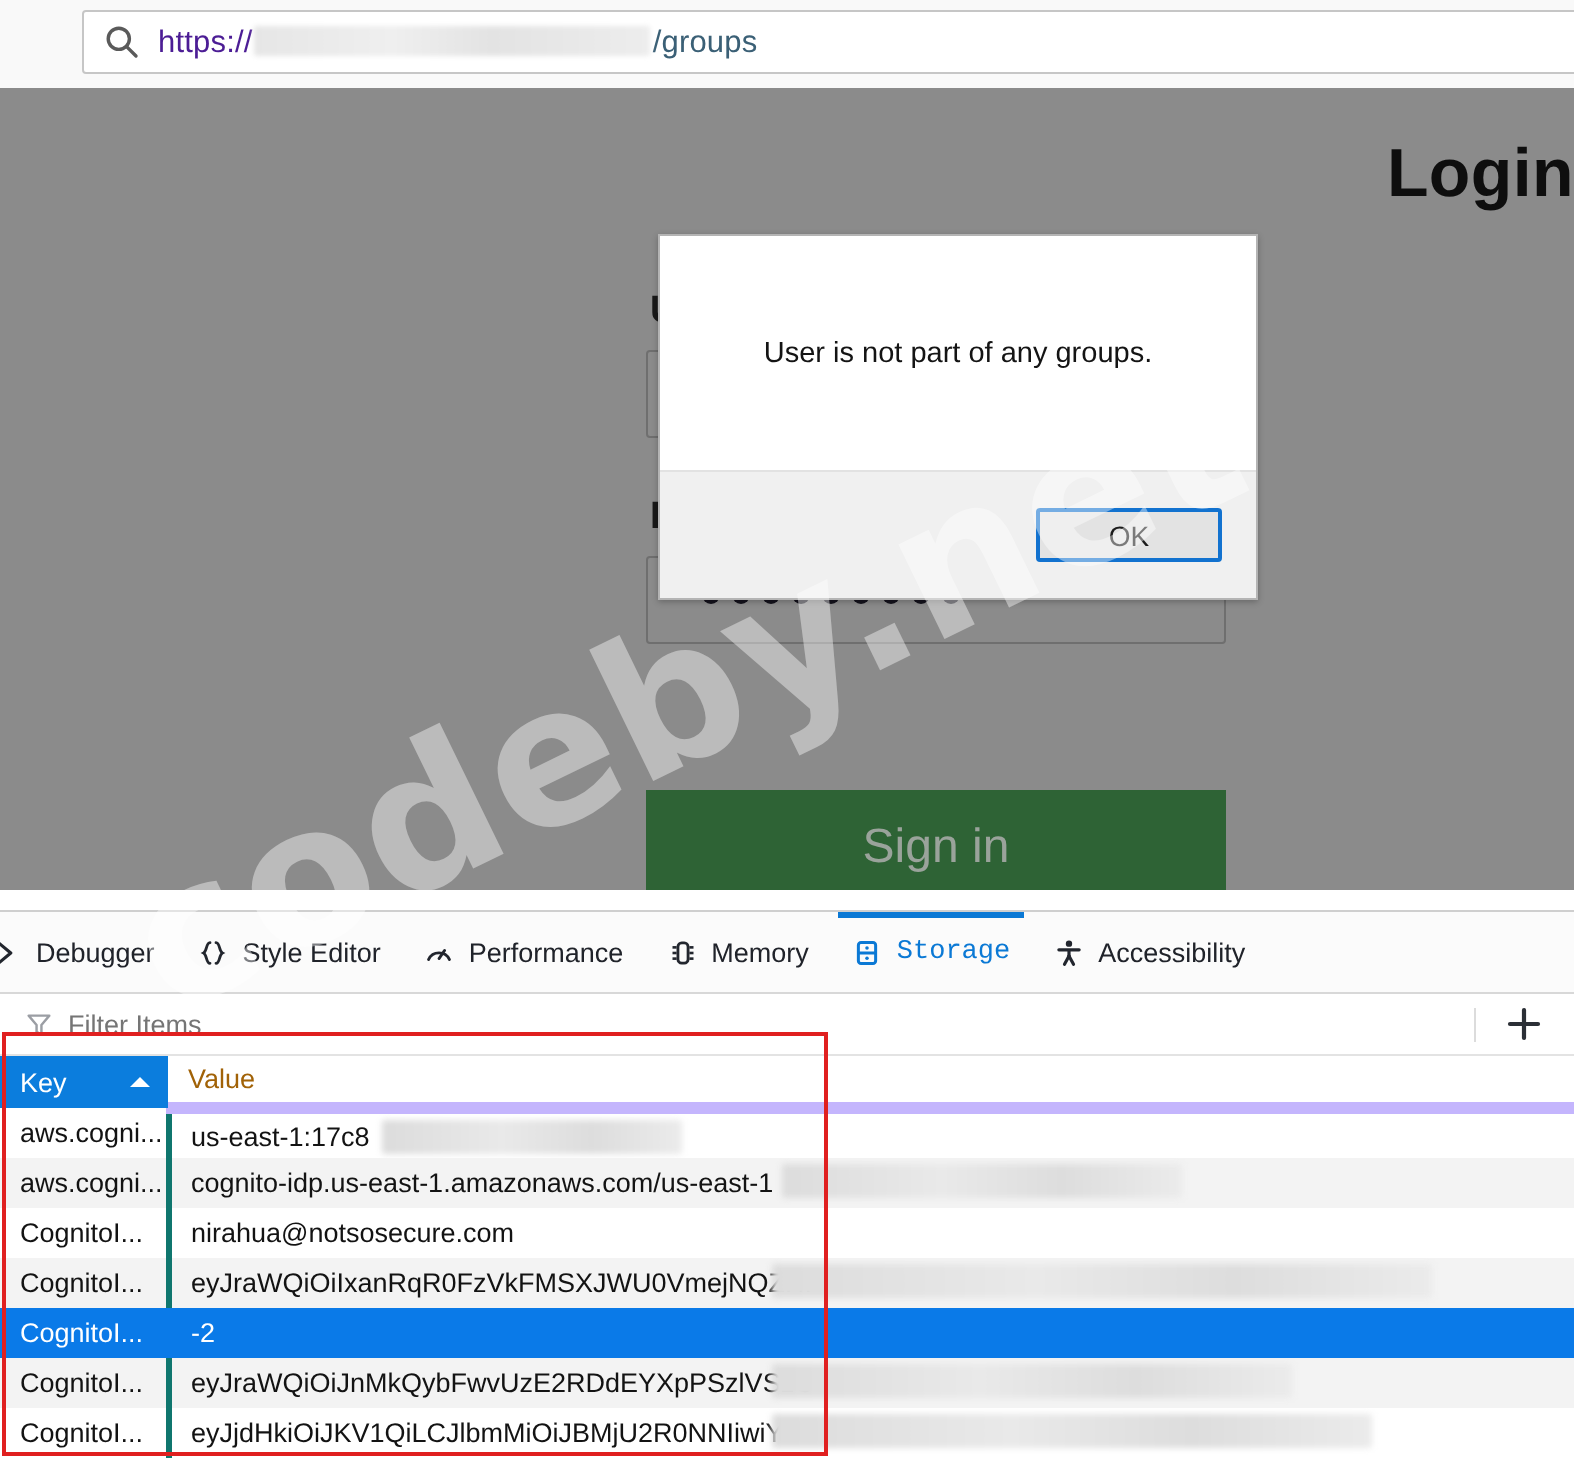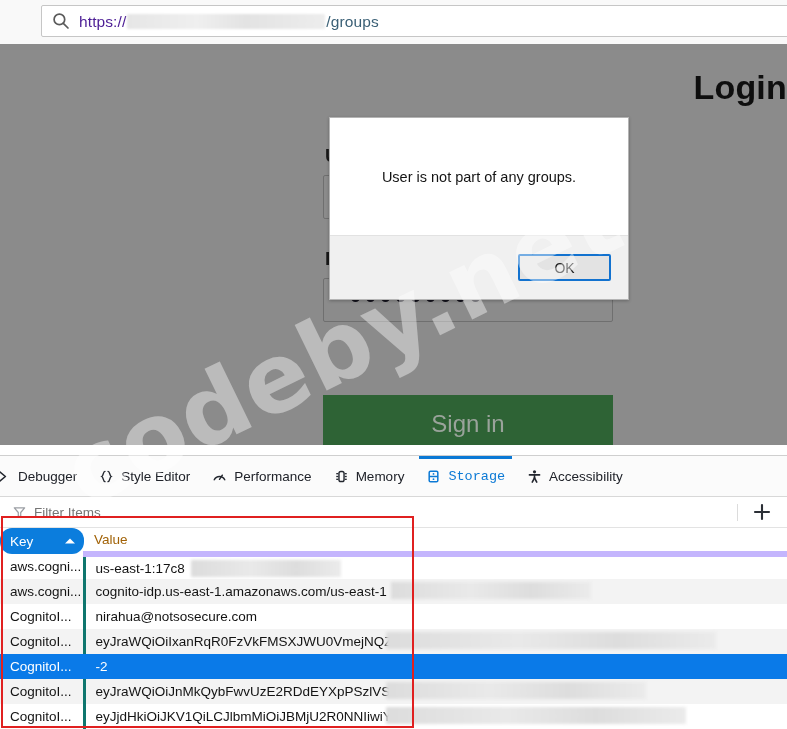--- a/index.html
+++ b/index.html
@@ -151,21 +151,21 @@
   .tablewrap { position: relative; }
   table.storage {
     width: 100%; border-collapse: collapse; table-layout: fixed;
     font-size: 13.5px; color: #131313;
   }
   table.storage th {
     text-align: left; font-weight: normal; height: 26px;
     padding: 0 0 0 10px; position: relative;
   }
   th.col-key {
-    width: 84px; background: #0b7ddd; color: #ffffff; border-radius: 12px;
+    width: 84px; background: #0b7ddd; color: #ffffff;
   }
   th.col-key .sortarrow {
     position: absolute; right: 9px; top: 50%; transform: translateY(-50%);
     width: 0; height: 0; border-left: 5px solid transparent;
     border-right: 5px solid transparent; border-bottom: 5px solid #ffffff;
   }
   th.col-val {
     background: #ffffff; color: #a16207; border-bottom: 6px solid #c4b5fd;
   }
   table.storage td {

